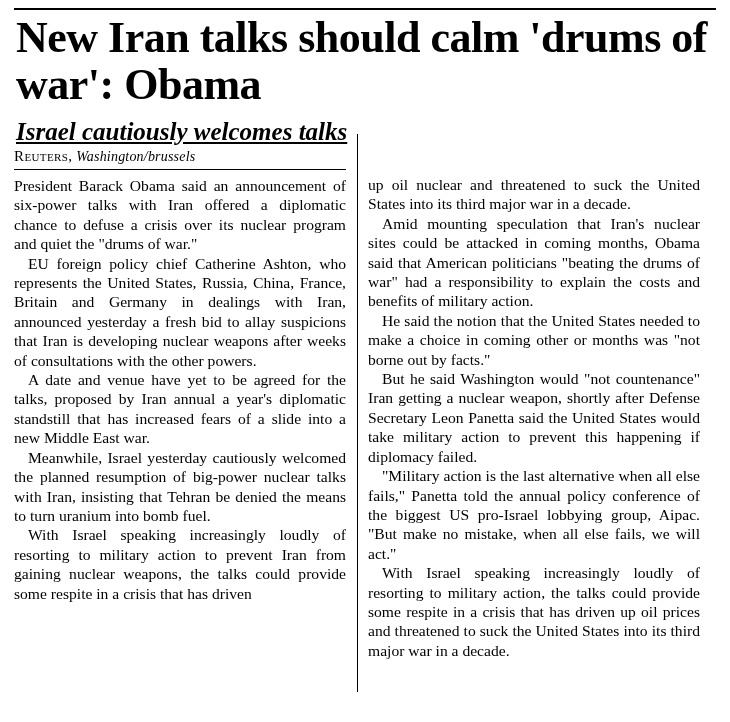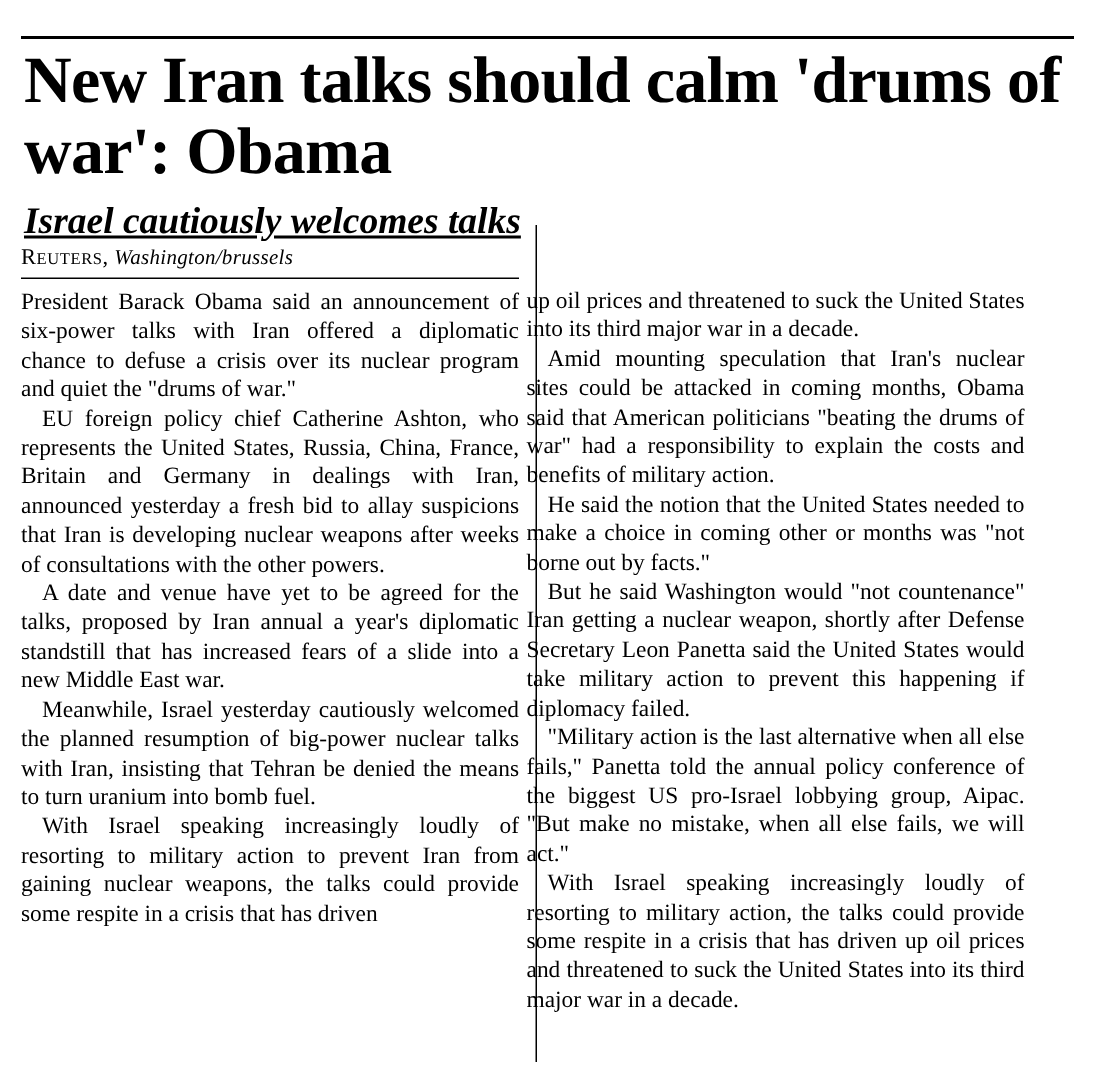--- a/index.html
+++ b/index.html
@@ -12,21 +12,21 @@
     height: 722px;
     font-family: "Liberation Serif", serif;
     color: #000000;
     overflow: hidden;
   }
   .page {
     position: relative;
     width: 730px;
     height: 548px;
     box-sizing: border-box;
-    padding: 24px 14px 0 14px;
+    padding: 8px 14px 0 14px;
   }
   .rule-top {
     border-top: 2px solid #000;
     width: 100%;
     margin: 0 0 4px 0;
   }
   .headline {
     font-family: "Liberation Serif", serif;
     font-weight: bold;
     font-size: 44px;
@@ -63,21 +63,21 @@
     font-size: 14px;
   }
   .byline-rule {
     border-bottom: 1px solid #000;
     width: 332px;
     margin-bottom: 6px;
   }
   .columns {
     position: relative;
     display: flex;
-    gap: 5px;
+    gap: 22px;
     margin-top: 2px;
   }
   .col {
     width: 332px;
     font-size: 15.6px;
     line-height: 19.4px;
     text-align: justify;
     text-justify: inter-word;
     hyphens: auto;
   }
@@ -127,21 +127,21 @@
 
     <div class="col col-left">
       <p>President Barack Obama said an announcement of six-power talks with Iran offered a diplomatic chance to defuse a crisis over its nuclear program and quiet the "drums of war."</p>
       <p>EU foreign policy chief Catherine Ashton, who represents the United States, Russia, China, France, Britain and Germany in dealings with Iran, announced yesterday a fresh bid to allay suspicions that Iran is developing nuclear weapons after weeks of consultations with the other powers.</p>
       <p>A date and venue have yet to be agreed for the talks, proposed by Iran annual a year's diplomatic standstill that has increased fears of a slide into a new Middle East war.</p>
       <p>Meanwhile, Israel yesterday cautiously welcomed the planned resumption of big-power nuclear talks with Iran, insisting that Tehran be denied the means to turn uranium into bomb fuel.</p>
       <p>With Israel speaking increasingly loudly of resorting to military action to prevent Iran from gaining nuclear weapons, the talks could provide some respite in a crisis that has driven</p>
     </div>
 
     <div class="col col-right">
-      <p>up oil prices and threatened to suck the United States into its third major war in a decade.</p>
+      <p>up oil nuclear and threatened to suck the United States into its third major war in a decade.</p>
       <p>Amid mounting speculation that Iran's nuclear sites could be attacked in coming months, Obama said that American politicians "beating the drums of war" had a responsibility to explain the costs and benefits of military action.</p>
       <p>He said the notion that the United States needed to make a choice in coming other or months was "not borne out by facts."</p>
       <p>But he said Washington would "not countenance" Iran getting a nuclear weapon, shortly after Defense Secretary Leon Panetta said the United States would take military action to prevent this happening if diplomacy failed.</p>
       <p>"Military action is the last alternative when all else fails," Panetta told the annual policy conference of the biggest US pro-Israel lobbying group, Aipac. "But make no mistake, when all else fails, we will act."</p>
       <p>With Israel speaking increasingly loudly of resorting to military action, the talks could provide some respite in a crisis that has driven up oil prices and threatened to suck the United States into its third major war in a decade.</p>
     </div>
   </div>
 
 </div>
 

